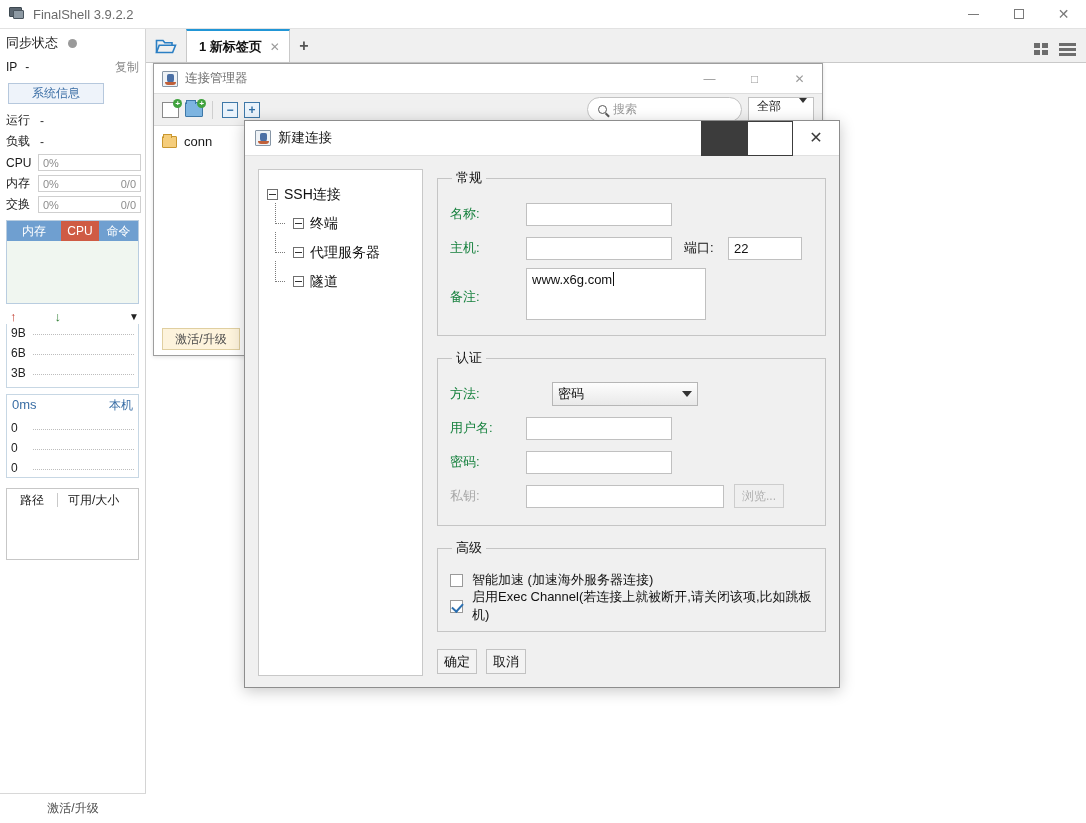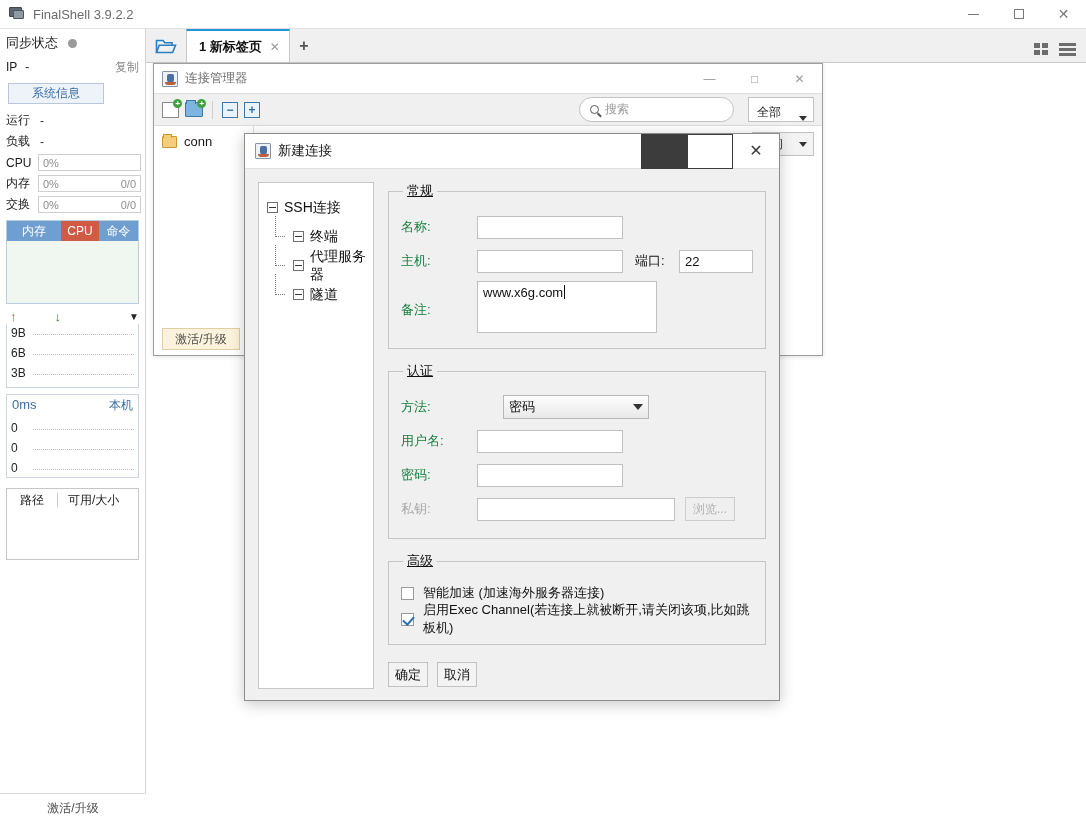--- a/index.html
+++ b/index.html
@@ -168,22 +168,22 @@
   .ic-sq { width:16px; height:16px; border:1px solid #3e78a8; background:#eaf3fb; color:#2e6da4;
     font-size:12px; line-height:14px; text-align:center; font-weight:700; }
   .cm-search {
     margin-left:auto; width: 155px; height: 25px; background:#fff; border:1px solid #c2c2c2; border-radius:13px;
     display:flex; align-items:center; padding: 0 10px; gap: 6px;
   }
   .mag { width:9px; height:9px; border:1.6px solid #5a5a5a; border-radius:50%; position:relative; }
   .mag::after { content:""; position:absolute; right:-4px; bottom:-3px; width:5px; height:1.6px; background:#5a5a5a; transform:rotate(45deg);}
   .cm-search span { color:#9b9b9b; font-size: 12px; }
   .cm-filter {
-    margin-left: 8px; width: 66px; height: 25px; background:#fff; border:1px solid #c2c2c2;
-    display:flex; align-items:flex-end; padding-left:8px; font-size:12px; color:#222;
+    width: 66px; height: 25px; background:#fff; border:1px solid #c2c2c2;
+    display:flex; align-items:flex-start; padding-left:8px; font-size:12px; color:#222;
   }
   .cm-filter .caret { margin-left:auto; margin-right:6px; border-left:4px solid transparent; border-right:4px solid transparent; border-top:5px solid #333;}
   .cm-body { display:flex; height: 229px; }
   .cm-tree { width: 100px; background:#fff; border-right:1px solid #e0e0e0; position:relative; }
   .folder-row { display:flex; align-items:center; gap:7px; padding: 8px 0 0 8px; }
   .folder-ic { width:15px; height:12px; background:#f5cd7b; border:1px solid #c9972f; border-radius:1px; position:relative;}
   .folder-ic::before { content:""; position:absolute; left:0; top:-3px; width:7px; height:3px; background:#f5cd7b; border:1px solid #c9972f; border-bottom:none;}
   .folder-row span { font-size: 13px; color:#1a1a1a; }
   .cm-right { flex:1; background:#fff; position:relative; }
   .time-sel {
@@ -191,21 +191,21 @@
     border:1px solid #c0c0c0; display:flex; align-items:center; padding-left:6px; font-size:12px; color:#1a1a1a;
   }
   .time-sel .caret { margin-left:auto; margin-right:6px; border-left:4px solid transparent; border-right:4px solid transparent; border-top:5px solid #333;}
   .cm-activate {
     position:absolute; left: 8px; bottom: 5px; width: 78px; height: 22px; background:#fdf3dc; border:1px solid #e0cfa0;
     display:flex; align-items:center; justify-content:center; font-size:12px; color:#4a4a4a;
   }
 
   
   .dlg {
-    position: absolute; left: 244px; top: 133px; width: 536px; height: 568px;
+    position: absolute; left: 244px; top: 120px; width: 596px; height: 568px;
     background: #f0f0f0; border: 1px solid #8d8d8d;
     box-shadow: 0 3px 14px rgba(0,0,0,0.22);
   }
   .dlg-title {
     height: 35px; background: #fff; border-bottom: 1px solid #e0e0e0;
     display:flex; align-items:center; padding-left: 10px;
   }
   .dlg-title-text { font-size: 13.5px; color: #1c1c1c; }
   .dlg-wb { margin-left:auto; display:flex; }
   .dlg-wb div { width: 46px; height: 35px; display:flex; align-items:center; justify-content:center; color:#3c3c3c; }
@@ -229,21 +229,21 @@
   }
   .toggle { width: 11px; height: 11px; border: 1px solid #6f6f6f; background:#fff;
     display:flex; align-items:center; justify-content:center; flex: 0 0 11px; }
   .toggle i { width: 7px; height: 1px; background:#333; display:block; }
 
   .dlg-main { flex:1; display:flex; flex-direction:column; gap: 13px; }
 
   fieldset.grp {
     border: 1px solid #c5c5c5; margin: 0; padding: 10px 12px 12px 12px; background: transparent;
   }
-  fieldset.grp > legend { font-size: 13px; color: #111; padding: 0 4px; margin-left: 2px; text-decoration: underline; }
+  fieldset.grp > legend { font-size: 13px; color: #111; padding: 0 4px; margin-left: 2px; }
 
   .frow { display:flex; align-items:center; height: 34px; }
   .flabel { width: 76px; font-size: 13px; color:#15803d; }
   .fin {
     height: 23px; border:1px solid #c0c0c0; background:#fff; padding: 0 5px;
     font-family:"Liberation Sans", sans-serif; font-size: 13px; color:#111;
     display:flex; align-items:center;
   }
   .fin.name { width: 146px; }
   .fin.host { width: 146px; }

